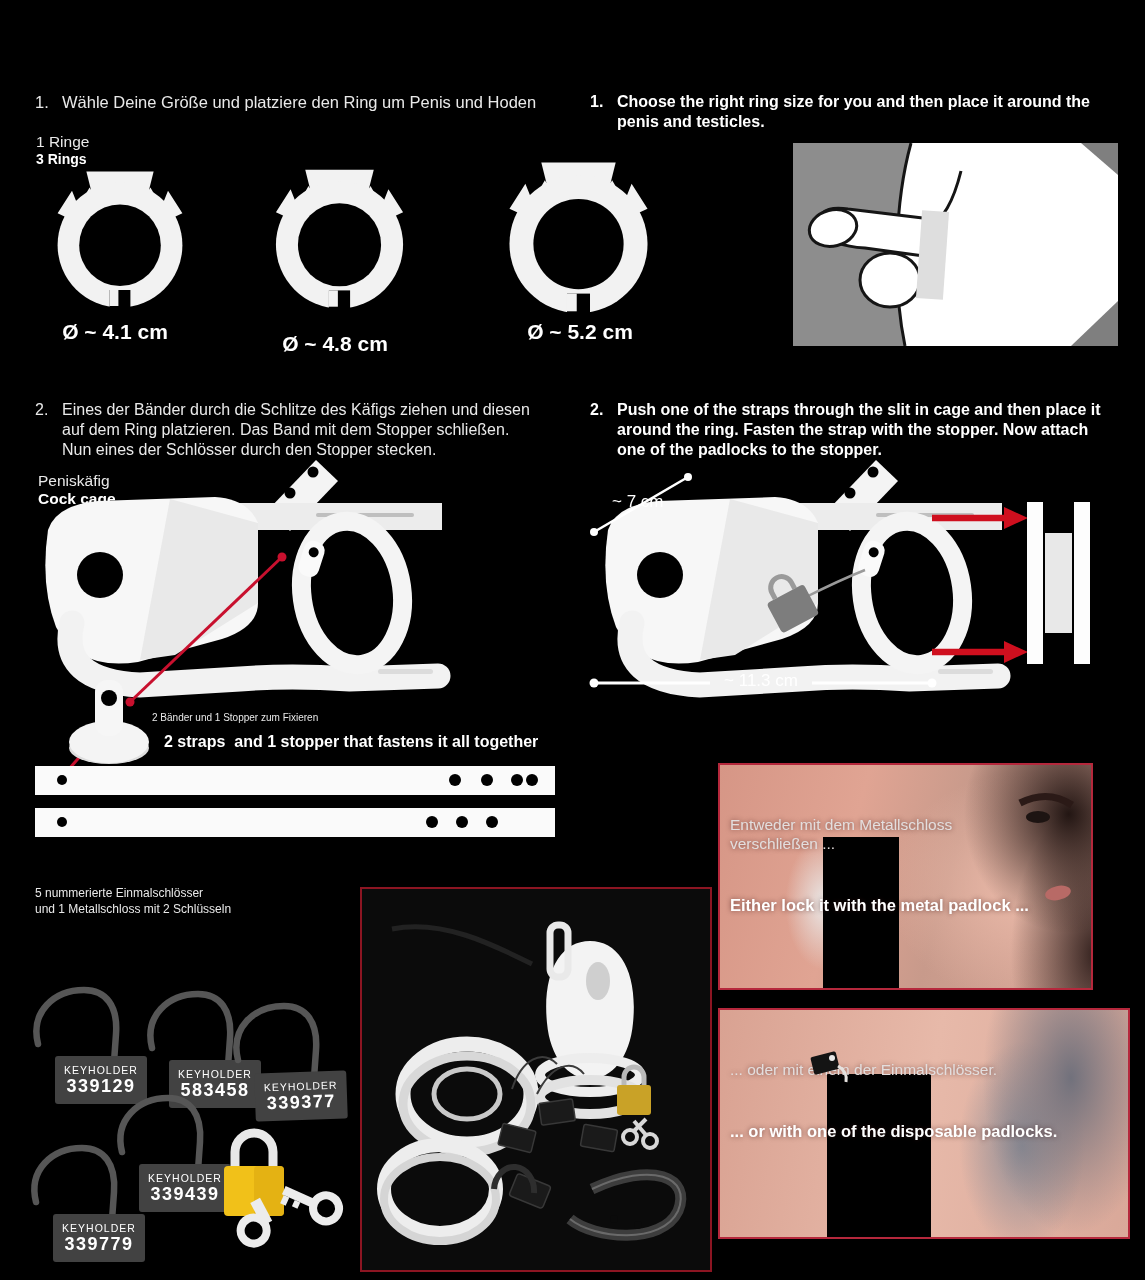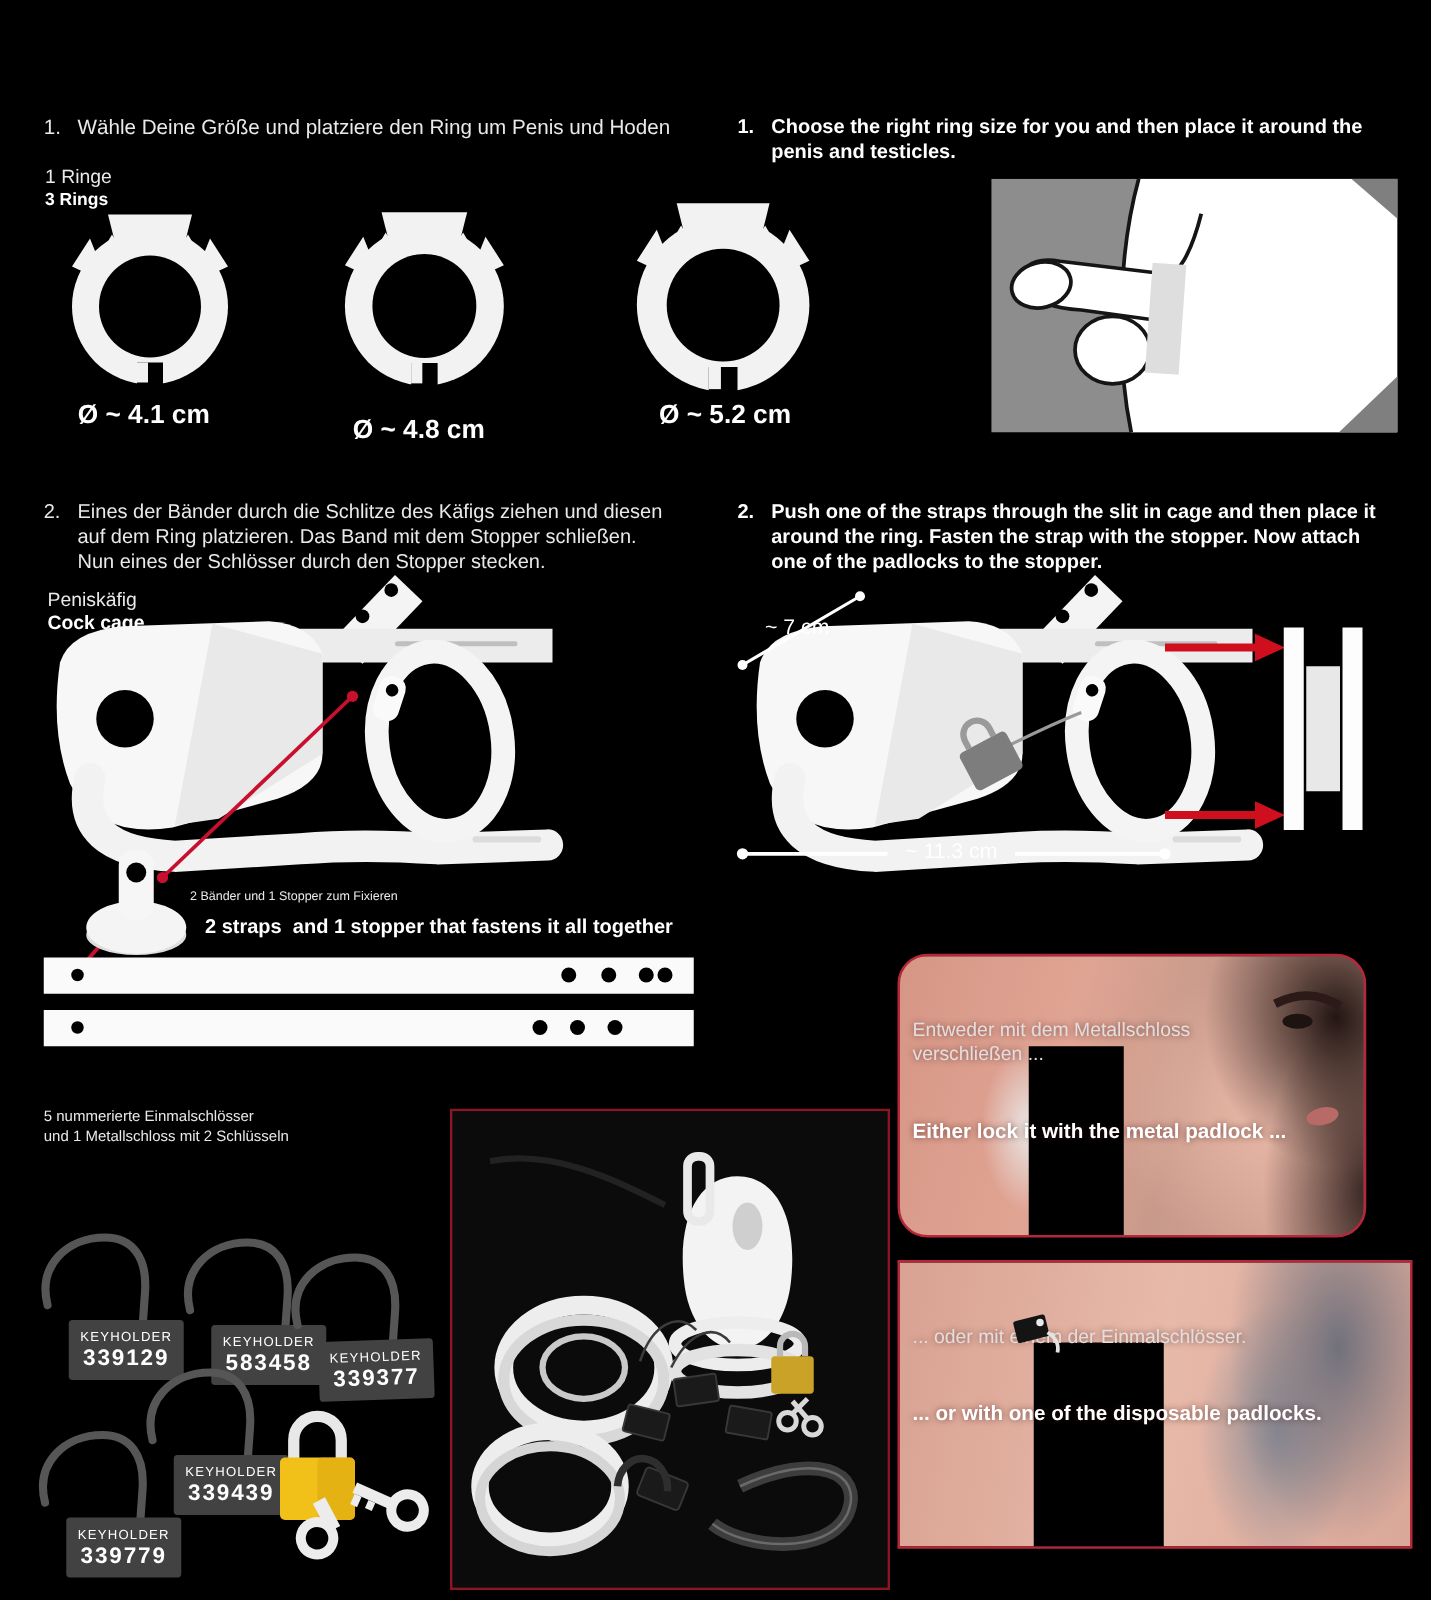--- a/index.html
+++ b/index.html
@@ -17,21 +17,21 @@
   .tag{background:#424242;border-radius:3px;color:#fff;width:92px;height:48px;
        display:flex;flex-direction:column;align-items:center;justify-content:center;line-height:1;}
   .tag .brand{font-size:10.5px;letter-spacing:1px;}
   .tag .number{font-size:18px;font-weight:700;letter-spacing:1.5px;margin-top:2px;}
   .photo{border:2px solid #b5283c;box-sizing:border-box;overflow:hidden;}
   .photoA{background:
      radial-gradient(150px 170px at 94% 22%, rgba(25,14,12,.95), rgba(25,14,12,0) 70%),
      radial-gradient(120px 220px at 101% 85%, rgba(35,20,18,.9), rgba(35,20,18,0) 70%),
      radial-gradient(190px 160px at 82% 55%, #eab9a8, rgba(234,185,168,0) 72%),
      radial-gradient(55px 95px at 28% 62%, #e9e7e6, rgba(233,231,230,0) 70%),
-     linear-gradient(105deg,#d69686 0%,#e0a493 35%,#c89a8b 60%,#d8a899 100%); border-radius: 24px;}
+     linear-gradient(105deg,#d69686 0%,#e0a493 35%,#c89a8b 60%,#d8a899 100%);}
   .photoB{background:
      radial-gradient(130px 230px at 86% 30%, #71717c 0%, rgba(113,113,124,0) 68%),
      radial-gradient(90px 150px at 74% 60%, #8d8d96 0%, rgba(141,141,150,0) 70%),
      linear-gradient(100deg,#d9a292 0%,#e7b9a9 50%,#d9a899 100%);}
   .censor{position:absolute;background:#000;}
   .photocap{position:absolute;left:10px;top:8px;white-space:pre-wrap;line-height:1.3;
             text-shadow:0 0 5px rgba(60,20,20,.6);}
   .photocap .de{font-size:15.5px;color:#e3dede;}
   .photocap .en{font-size:16.5px;}
   .prodbox{border:2px solid #8c1522;background:#0b0b0b;box-sizing:border-box;}

